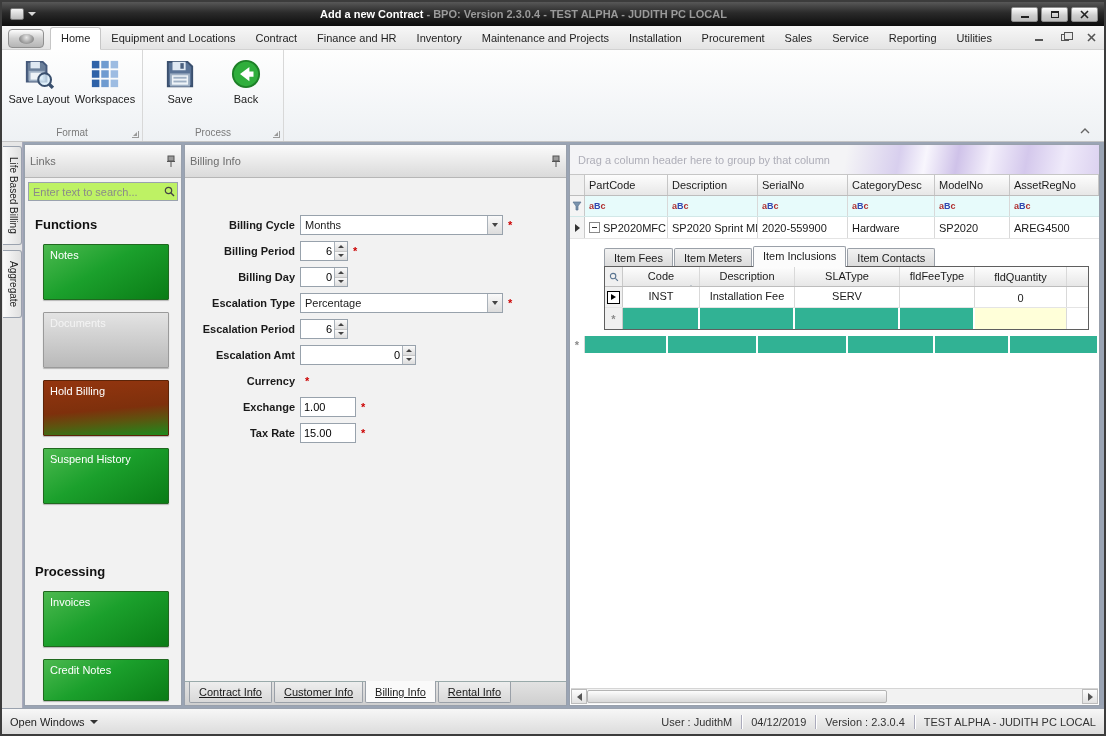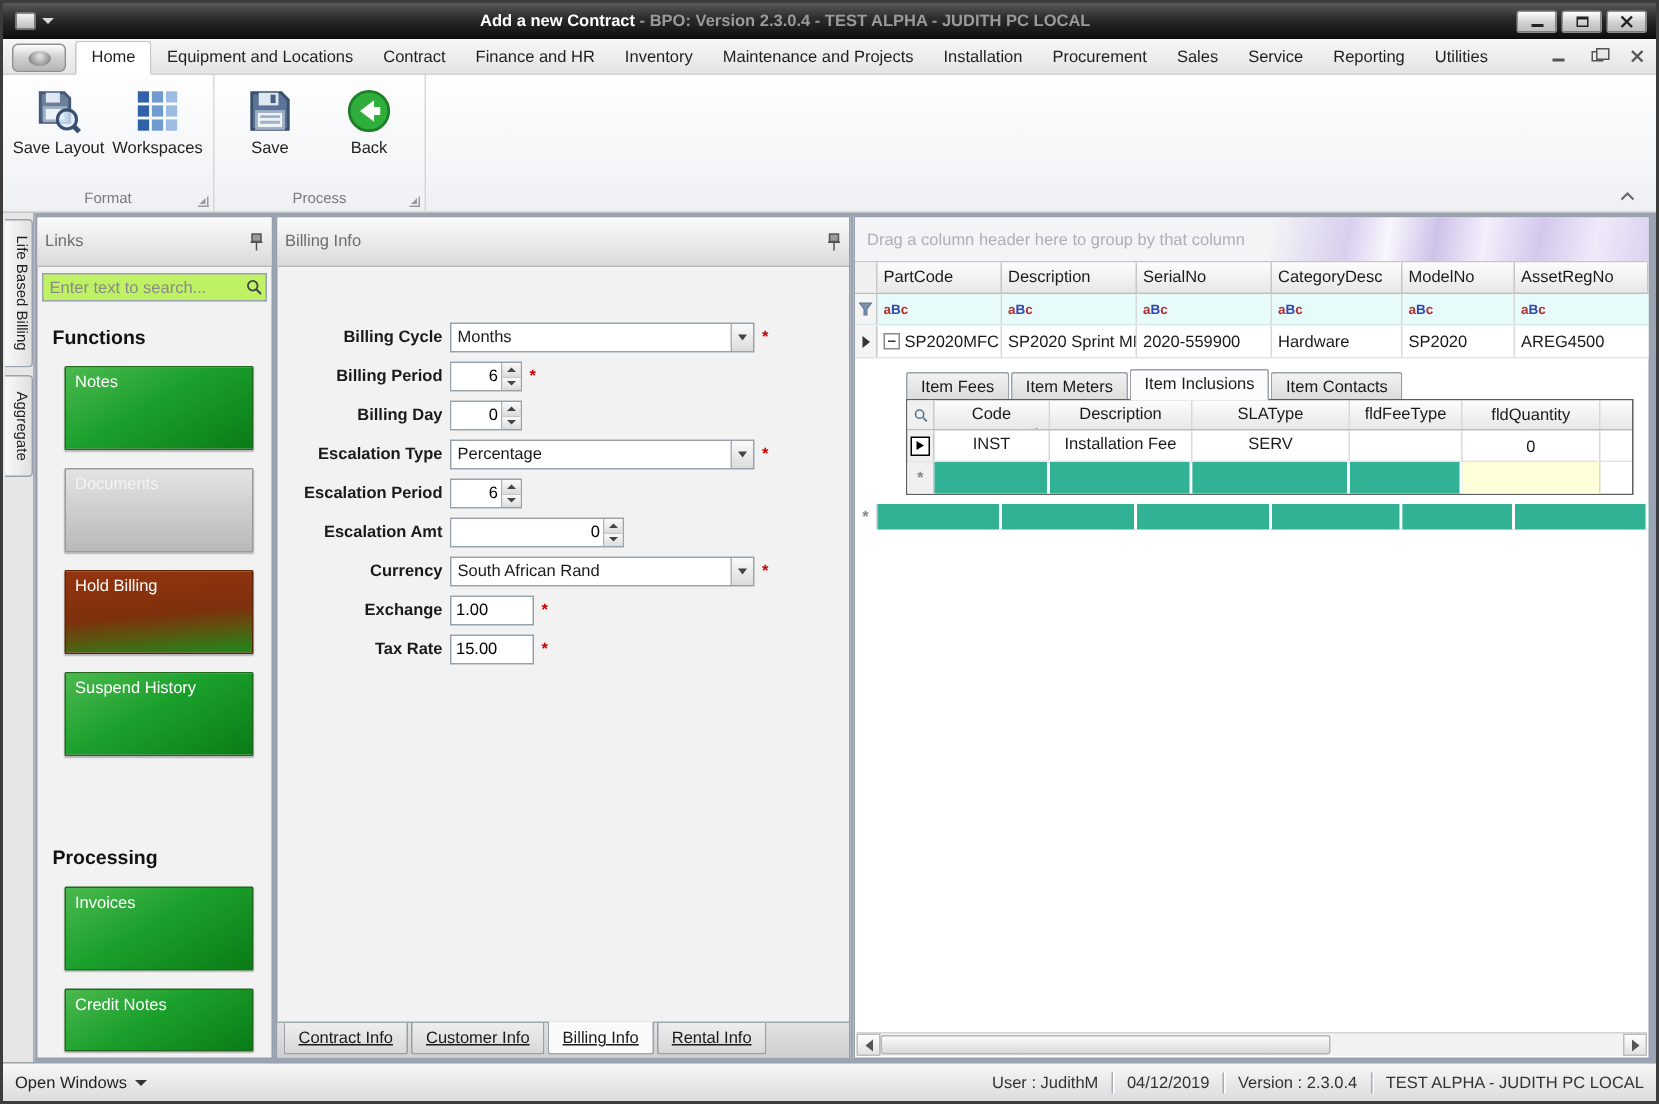--- a/index.html
+++ b/index.html
@@ -410,26 +410,20 @@
                   <span class="tri up-t"></span>
                 </span>
                 <span class="sb">
                   <span class="tri dn-t"></span>
                 </span>
               </span>
           </span>
         </div>
         <div class="frow">
           <span class="flabel">Currency</span>
-          <span class="combo">
-            <span class="cval">South African Rand</span>
-            <span class="cdd">
-                <span class="tri dn-s"></span>
-              </span>
-          </span>
           <span class="req">*</span>
         </div>
         <div class="frow">
           <span class="flabel">Exchange</span>
           <input class="txt" value="1.00" style="">
           <span class="req">*</span>
         </div>
         <div class="frow">
           <span class="flabel">Tax Rate</span>
           <input class="txt" value="15.00" style="">

